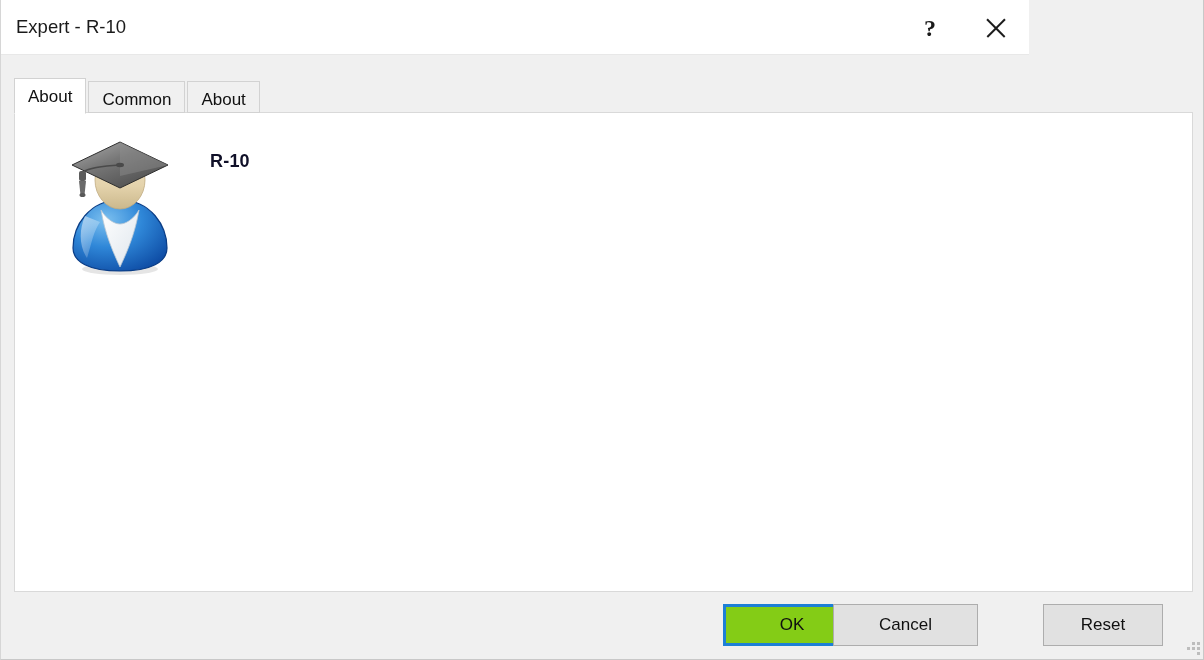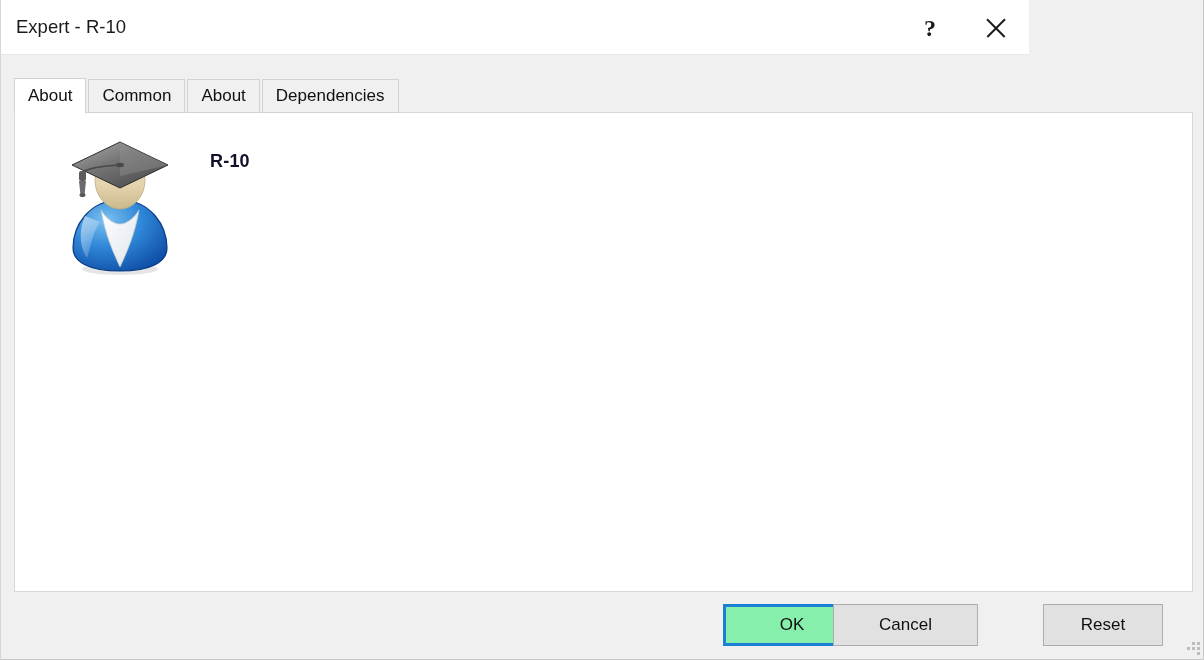--- a/index.html
+++ b/index.html
@@ -102,23 +102,23 @@
     top: 79px;
     height: 34px;
     display: flex;
     align-items: flex-end;
     z-index: 3;
   }
   .tab {
     position: relative;
     box-sizing: border-box;
     height: 32px;
-    padding: 16px 13px;
+    padding: 8px 13px;
     display: flex;
-    align-items: center;
+    align-items: flex-start;
     justify-content: center;
     font-size: 17px;
     color: #101010;
     background: #f0f0f0;
     border: 1px solid #d2d2d2;
     border-bottom: 1px solid #d2d2d2;
     margin-right: 2px;
     white-space: nowrap;
     user-select: none;
     cursor: default;
@@ -195,21 +195,21 @@
     background: #e1e1e1;
     border: 1px solid #adadad;
     padding: 0;
     text-align: center;
     line-height: 40px;
     cursor: default;
     user-select: none;
   }
   .btn.default {
     border: 3px solid #1c7fd6;
-    background: #86efac;
+    background: #84cc16;
     line-height: 36px;
   }
   .btn-ok     { left: 722px; width: 138px; }
   .btn-cancel { left: 832px; width: 145px; }
   .btn-reset  { left: 1042px; width: 120px; }
 
   
   .resize-grip {
     position: absolute;
     right: 4px;
@@ -244,23 +244,20 @@
 
   <div class="tabstrip">
     <div class="tab active">
       <span>About</span>
     </div>
     <div class="tab">
       <span>Common</span>
     </div>
     <div class="tab">
       <span>About</span>
-    </div>
-    <div class="tab">
-      <span>Dependencies</span>
     </div>
   </div>
 
   <div class="content-panel">
     <div class="about-row">
 
       <div class="expert-icon">
         <svg width="106" height="140" viewBox="0 0 106 140" xmlns="http://www.w3.org/2000/svg">
           <defs>
             <radialGradient id="bodyGrad" cx="35%" cy="28%" r="85%">

